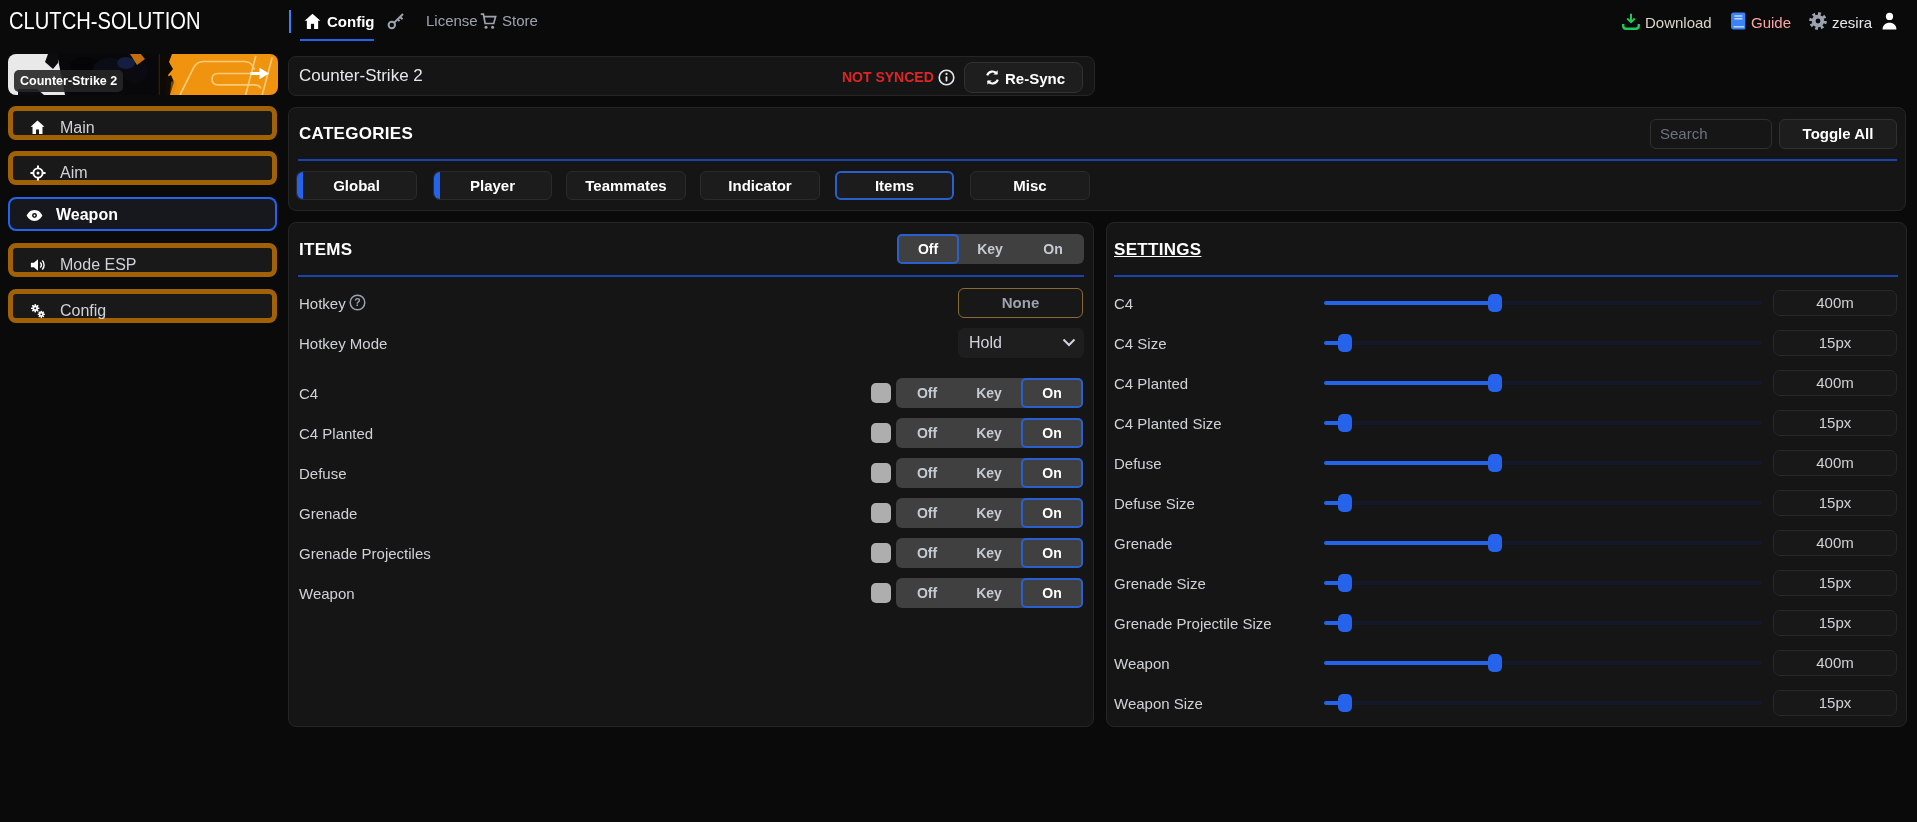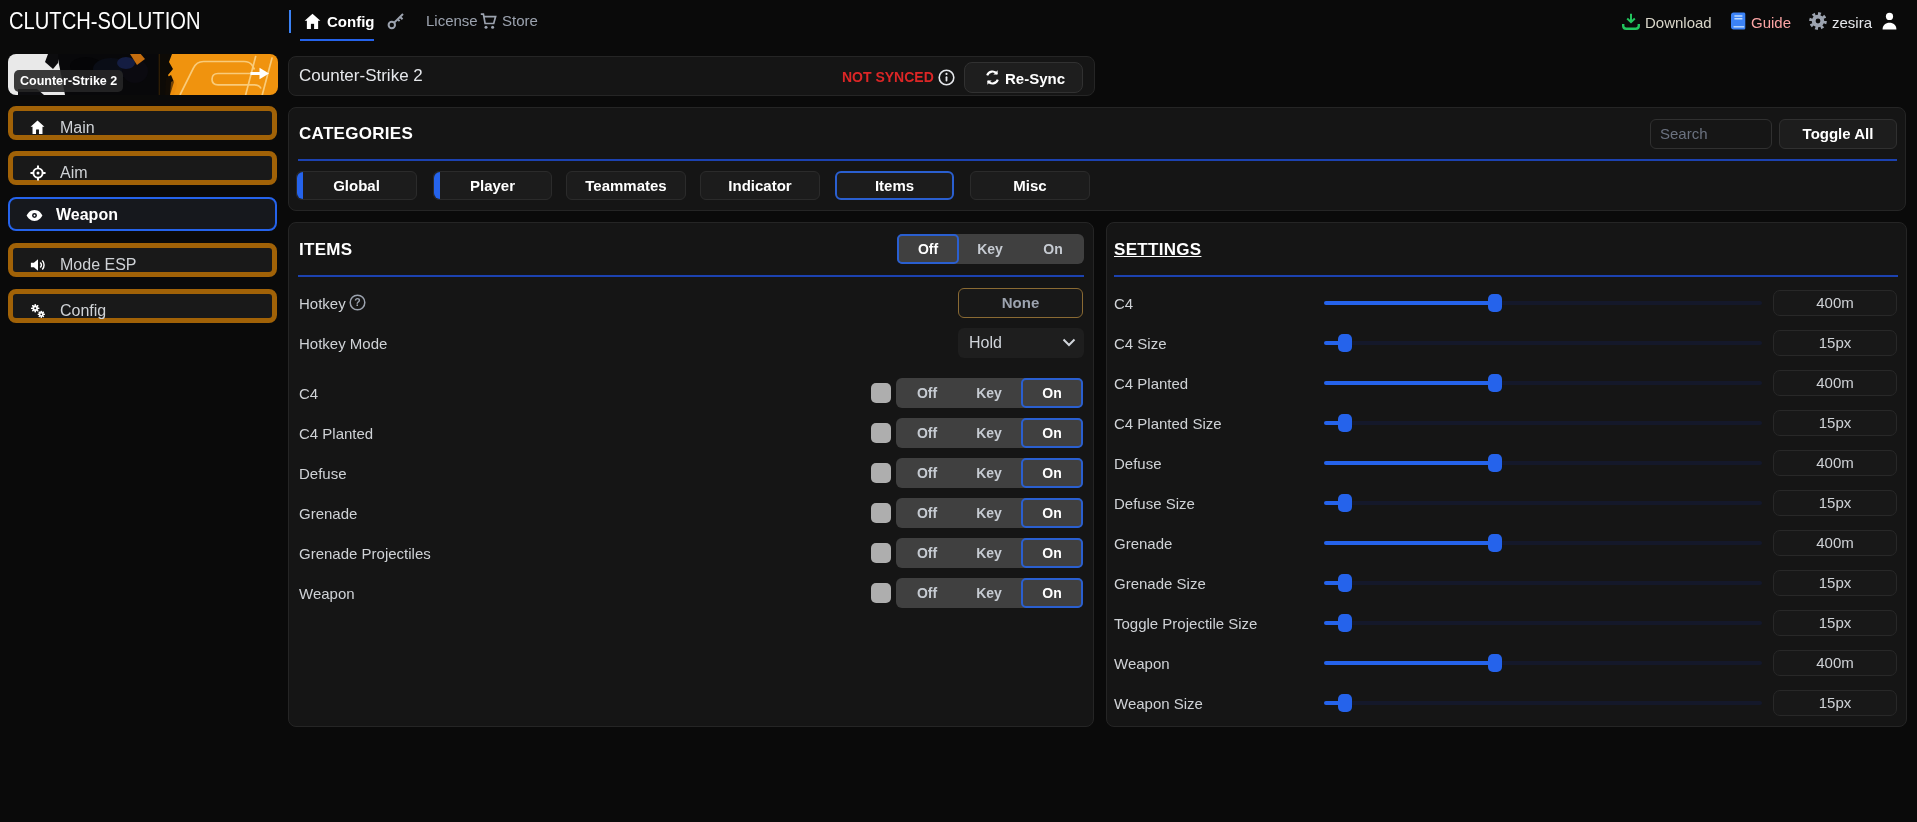--- a/index.html
+++ b/index.html
@@ -304,21 +304,21 @@
 <div class="lbl" style="left:1114px; top:535px;">Grenade</div>
 <div class="track" style="left:1324px; top:541px; width:438px; background:#14182a;"></div>
 <div class="track" style="left:1324px; top:541px; width:171px; background:#2563eb;"></div>
 <div class="thumb" style="left:1488px; top:534px;"></div>
 <div class="abs" style="left:1773px; top:530px; width:124px; height:26px; background:#181818; border:1px solid #282828; border-radius:7px; line-height:24px; text-align:center; font-size:15px; color:#cfd2d6;">400m</div>
 <div class="lbl" style="left:1114px; top:575px;">Grenade Size</div>
 <div class="track" style="left:1324px; top:581px; width:438px; background:#14182a;"></div>
 <div class="track" style="left:1324px; top:581px; width:21px; background:#2563eb;"></div>
 <div class="thumb" style="left:1338px; top:574px;"></div>
 <div class="abs" style="left:1773px; top:570px; width:124px; height:26px; background:#181818; border:1px solid #282828; border-radius:7px; line-height:24px; text-align:center; font-size:15px; color:#cfd2d6;">15px</div>
-<div class="lbl" style="left:1114px; top:615px;">Toggle Projectile Size</div>
+<div class="lbl" style="left:1114px; top:615px;">Grenade Projectile Size</div>
 <div class="track" style="left:1324px; top:621px; width:438px; background:#14182a;"></div>
 <div class="track" style="left:1324px; top:621px; width:21px; background:#2563eb;"></div>
 <div class="thumb" style="left:1338px; top:614px;"></div>
 <div class="abs" style="left:1773px; top:610px; width:124px; height:26px; background:#181818; border:1px solid #282828; border-radius:7px; line-height:24px; text-align:center; font-size:15px; color:#cfd2d6;">15px</div>
 <div class="lbl" style="left:1114px; top:655px;">Weapon</div>
 <div class="track" style="left:1324px; top:661px; width:438px; background:#14182a;"></div>
 <div class="track" style="left:1324px; top:661px; width:171px; background:#2563eb;"></div>
 <div class="thumb" style="left:1488px; top:654px;"></div>
 <div class="abs" style="left:1773px; top:650px; width:124px; height:26px; background:#181818; border:1px solid #282828; border-radius:7px; line-height:24px; text-align:center; font-size:15px; color:#cfd2d6;">400m</div>
 <div class="lbl" style="left:1114px; top:695px;">Weapon Size</div>

